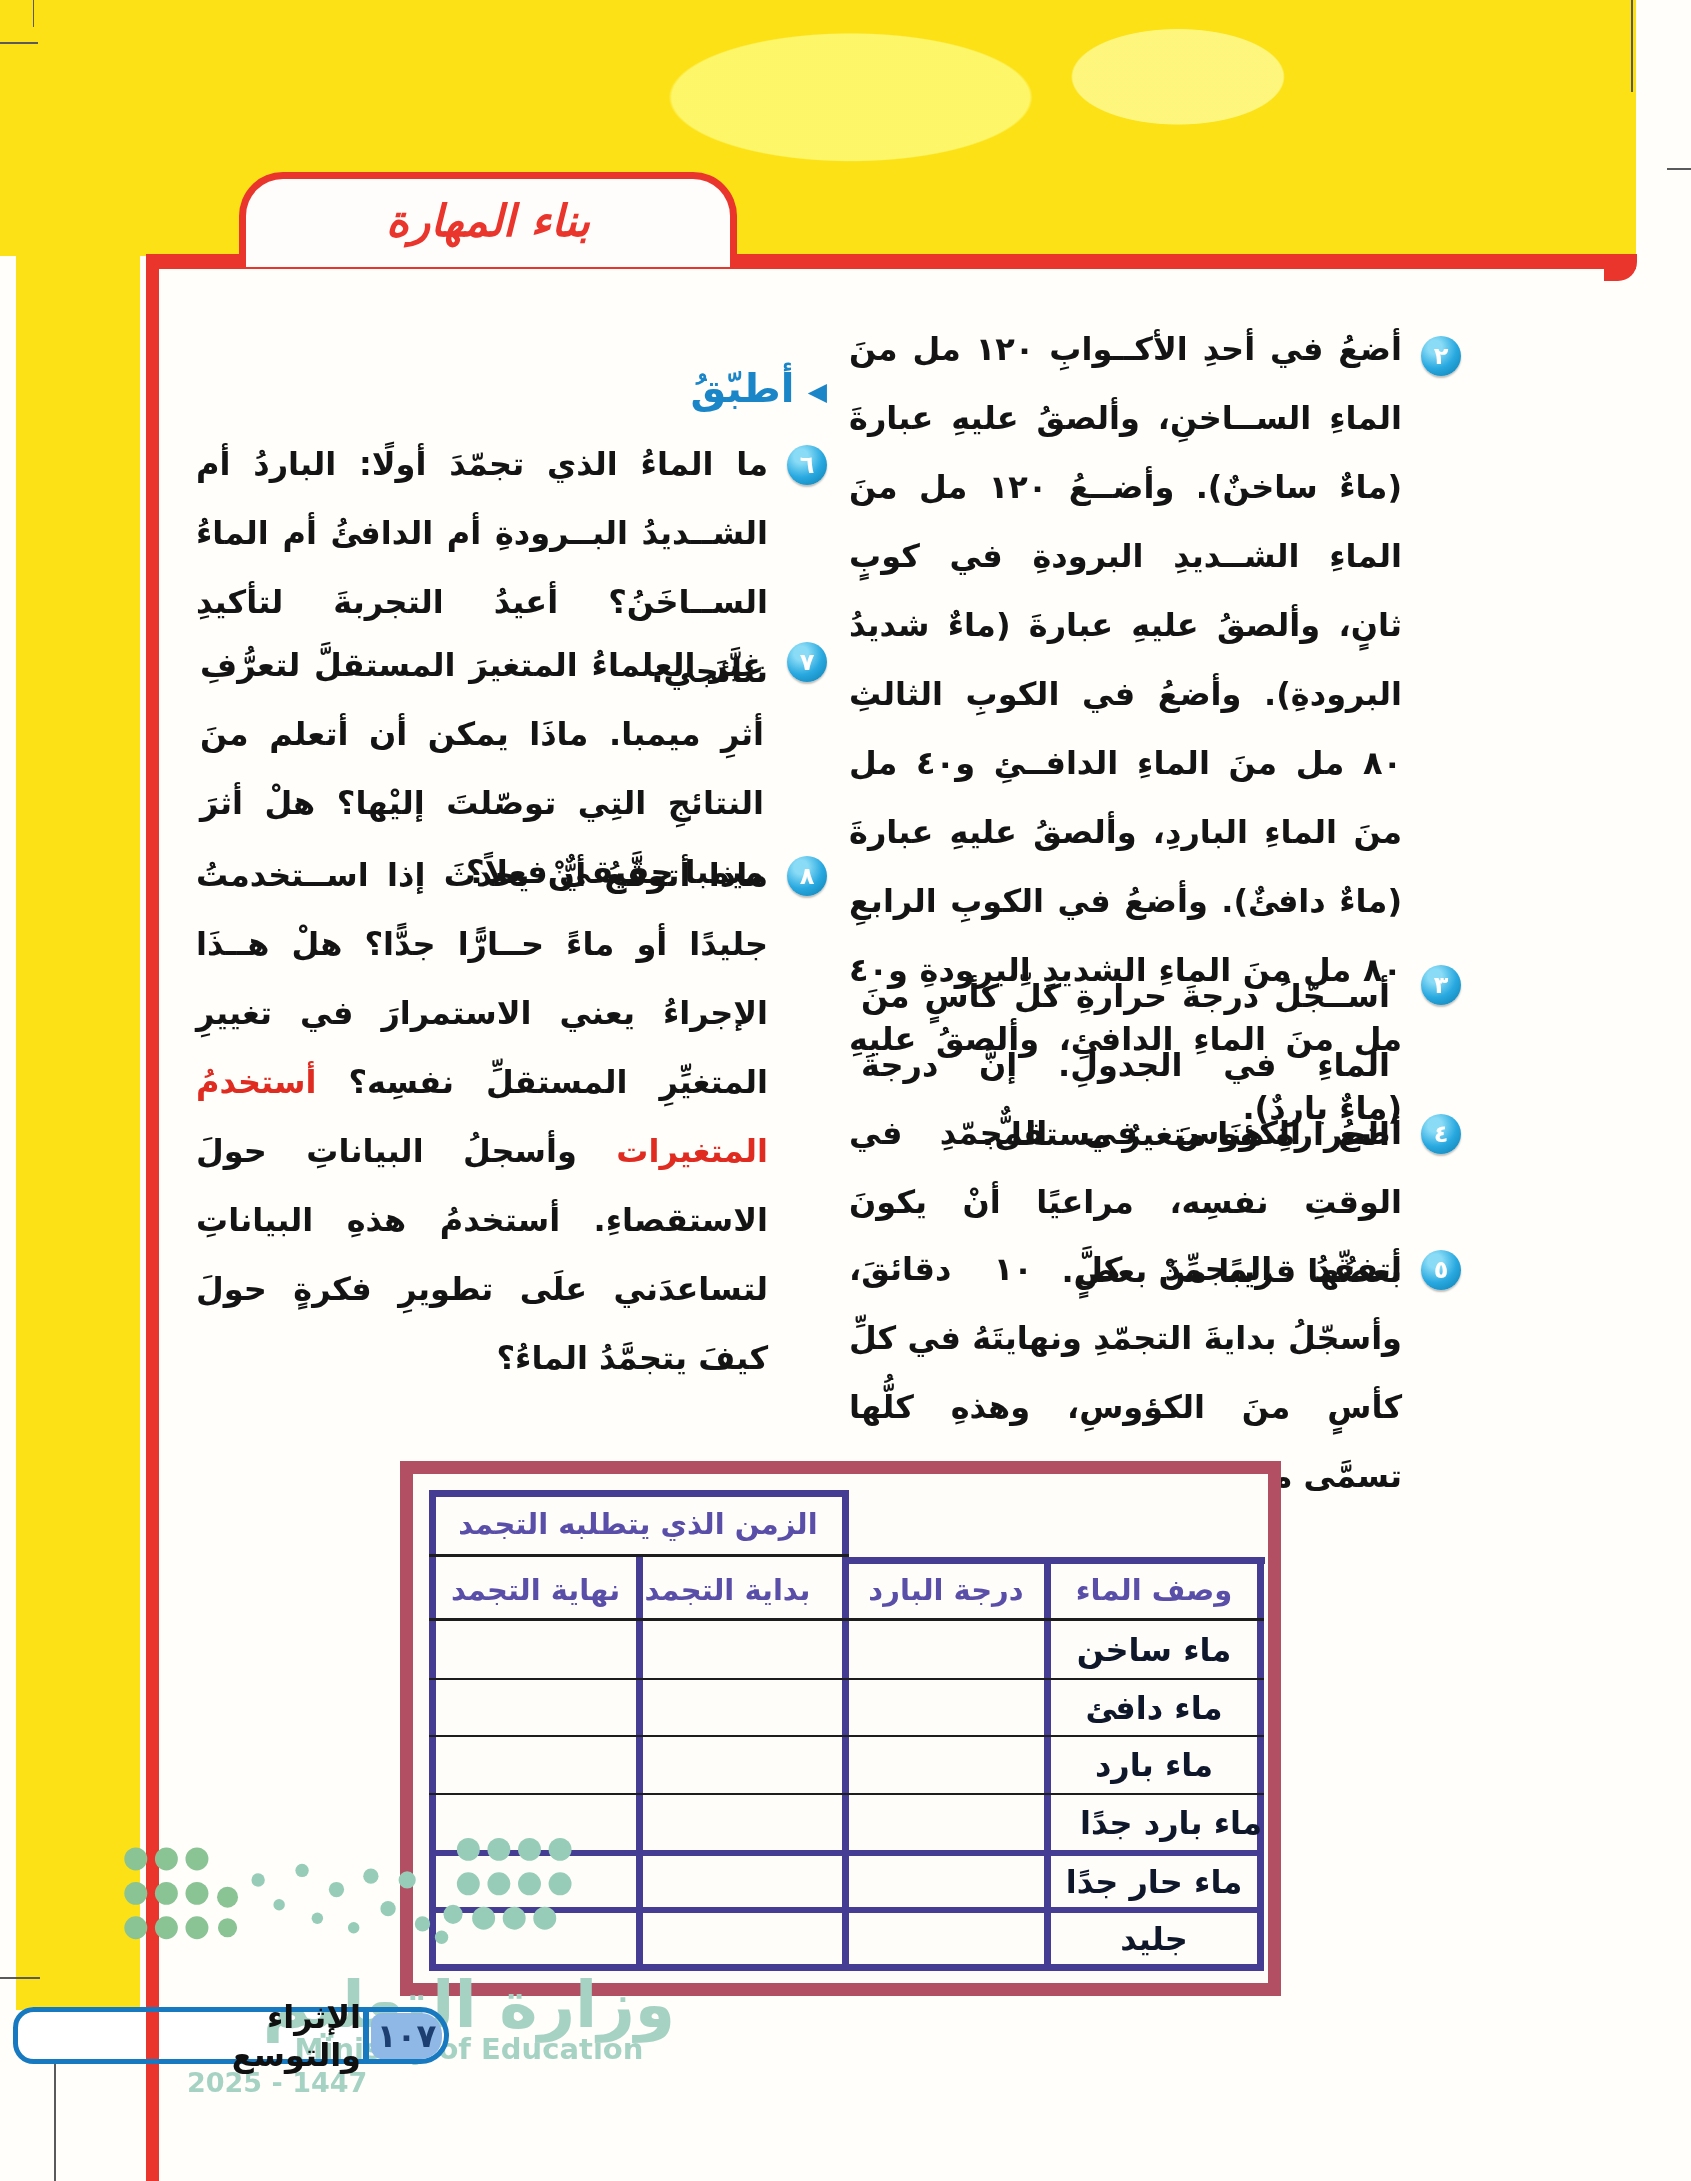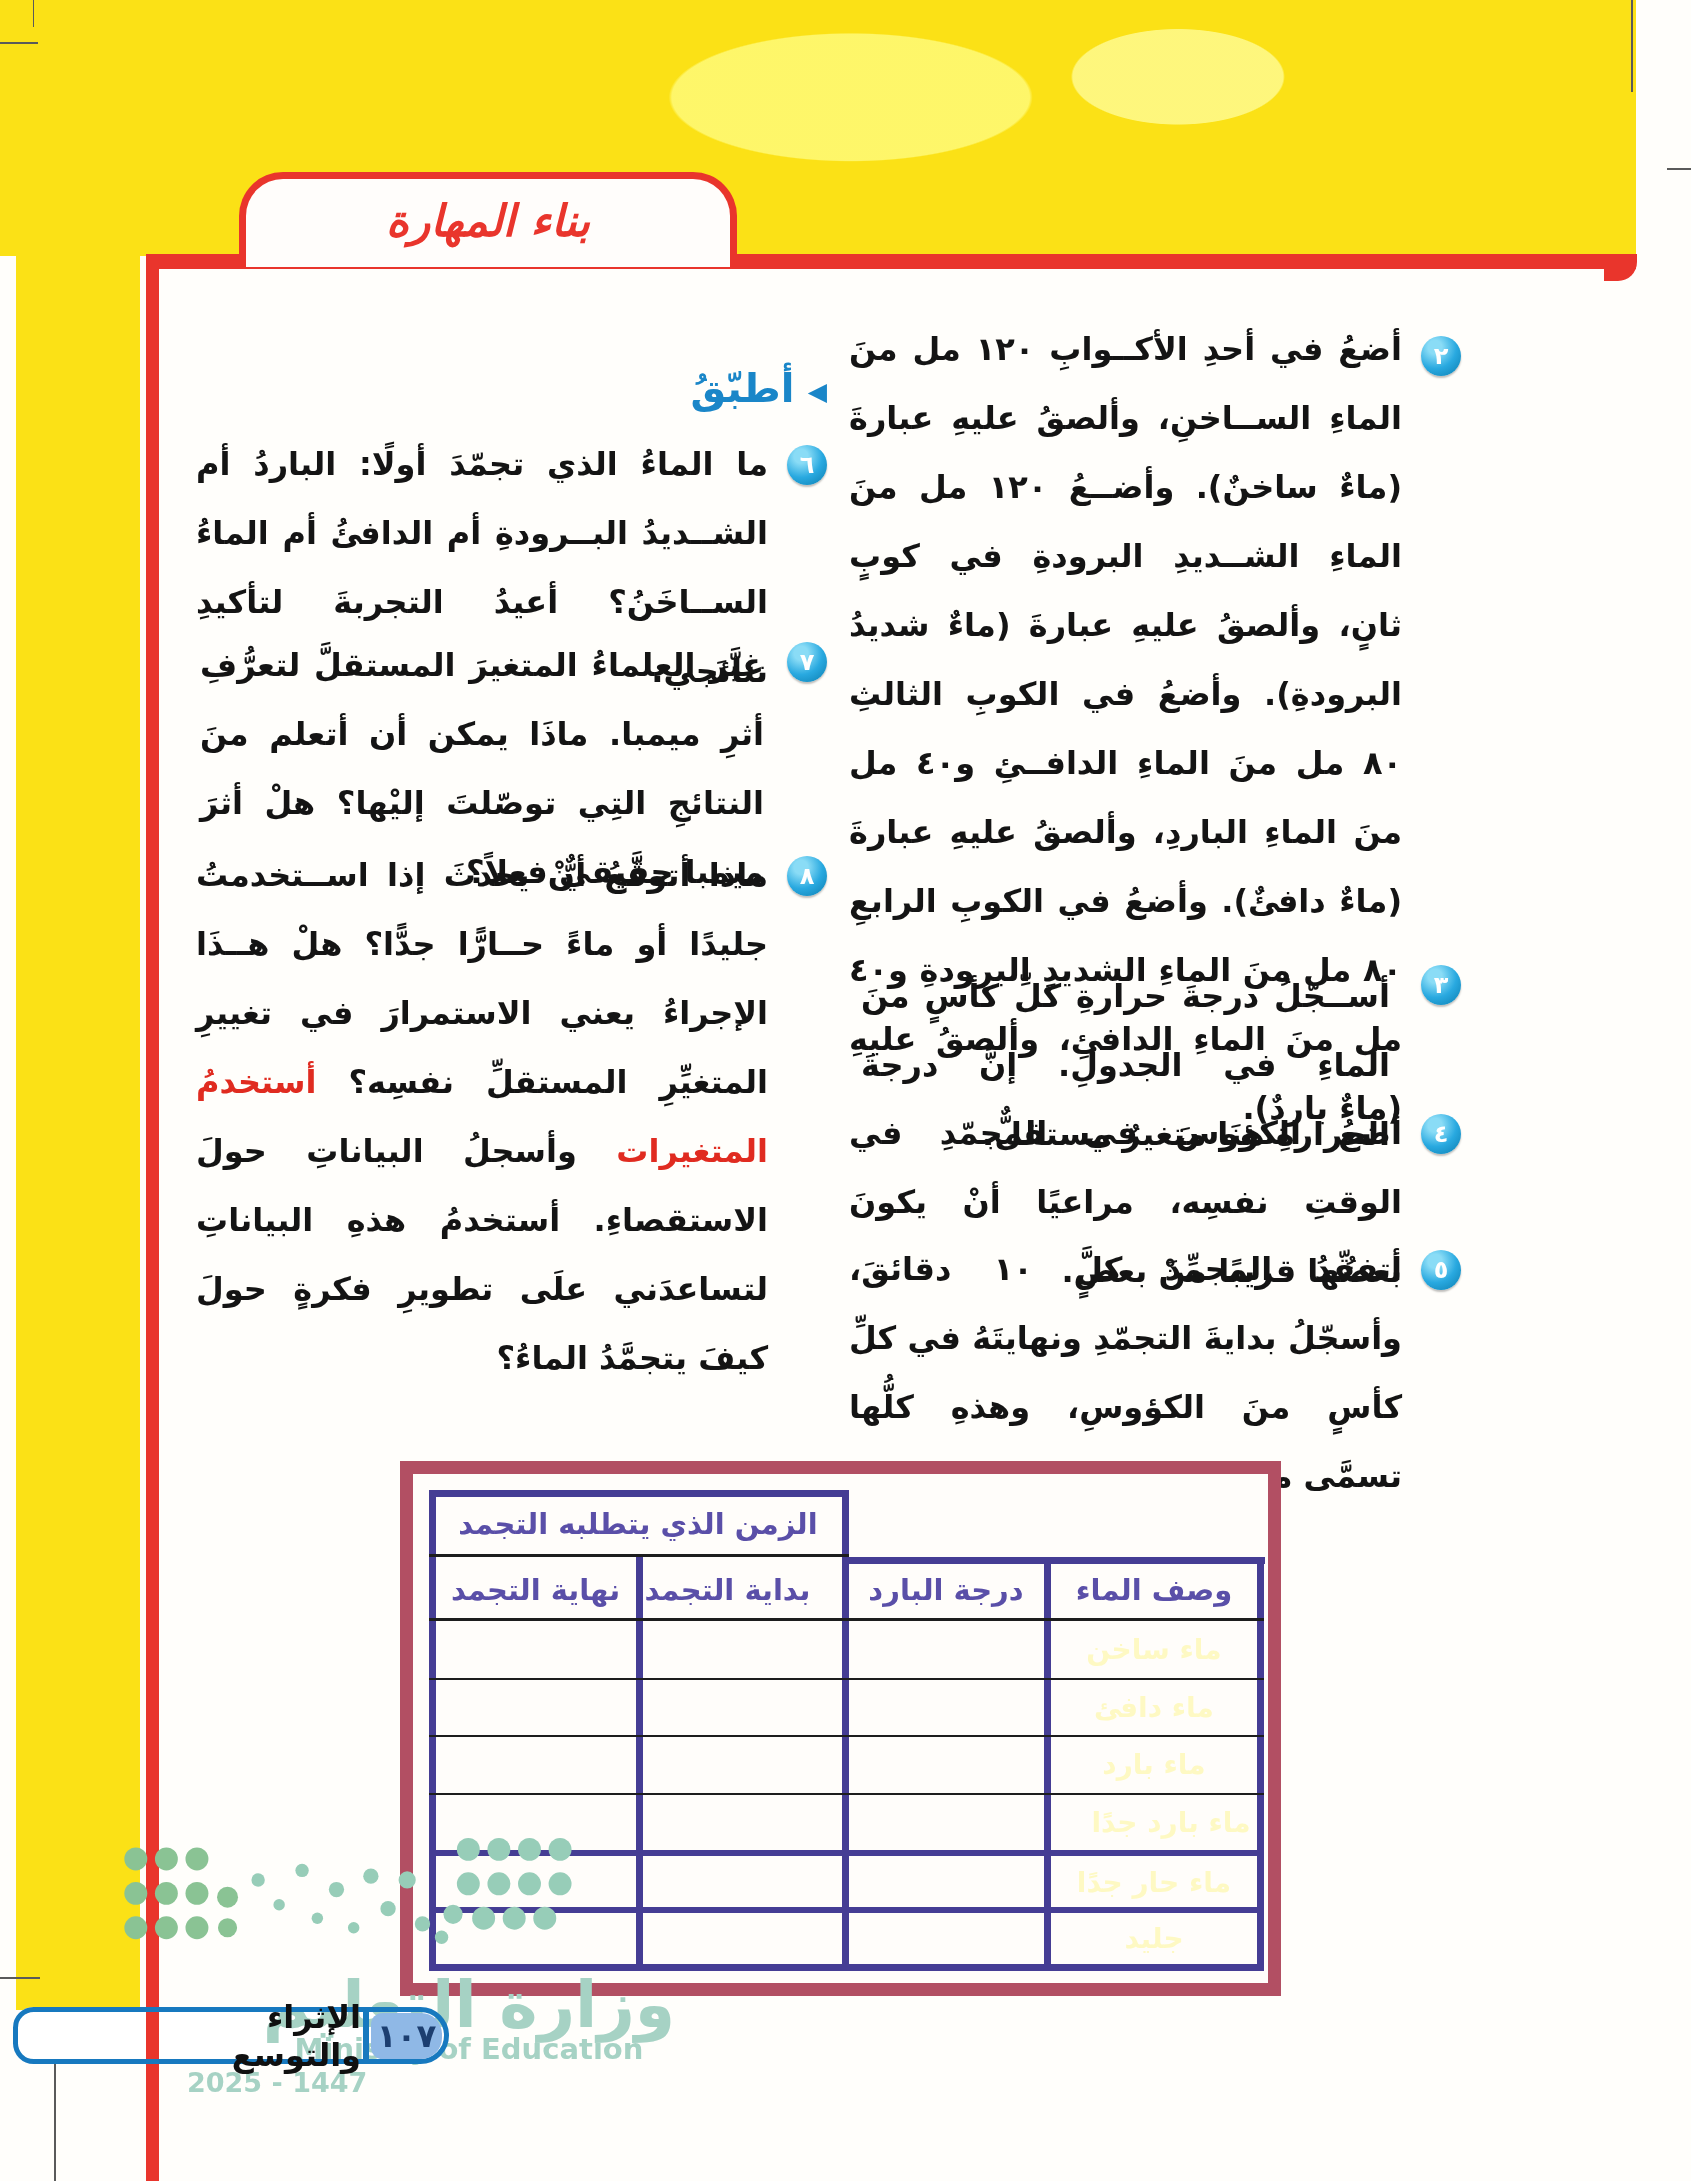--- a/index.html
+++ b/index.html
@@ -42,21 +42,21 @@
   
   .ftable{left:400px;top:1461px;width:881px;height:535px;background:#b24f63;}
   .ftable-inner{position:absolute;left:13.4px;top:13.4px;right:13.4px;bottom:13.4px;background:#fffdfa;}
   .tl{position:absolute;}
   .vp{background:#453d94;width:6.7px;}
   .hp{background:#453d94;height:6.7px;}
   .hb{background:#1d1d1d;}
   .tcell{position:absolute;display:flex;align-items:center;justify-content:center;
         direction:rtl;color:#5a4fa8;font-weight:bold;font-size:29px;}
   .trow-label{position:absolute;display:flex;align-items:center;justify-content:center;
-        direction:rtl;color:#fef9c3;font-weight:bold;font-size:28px;}
+        direction:rtl;color:#0f172a;font-weight:bold;font-size:32px;}
 
   
   .wm-ar{direction:rtl;color:#a6d2c4;font-size:65px;font-weight:bold;text-align:center;letter-spacing:1.9px;}
   .wm-en{color:#a6d2c4;font-size:29px;font-weight:bold;text-align:center;}
   .wm-ed{color:#a6d2c4;font-size:27px;font-weight:bold;}
   .loz-fill{left:13.4px;top:2007px;width:436px;height:57px;background:#ffffff;
       border-radius:21px 29px 29px 21px;}
   .loz-border{left:13.4px;top:2007px;width:436px;height:57px;border:5.7px solid #1779bf;
       box-sizing:border-box;border-radius:21px 29px 29px 21px;background:transparent;}
   .loz-divider{left:363px;top:2007px;width:5.7px;height:57px;background:#1779bf;}

